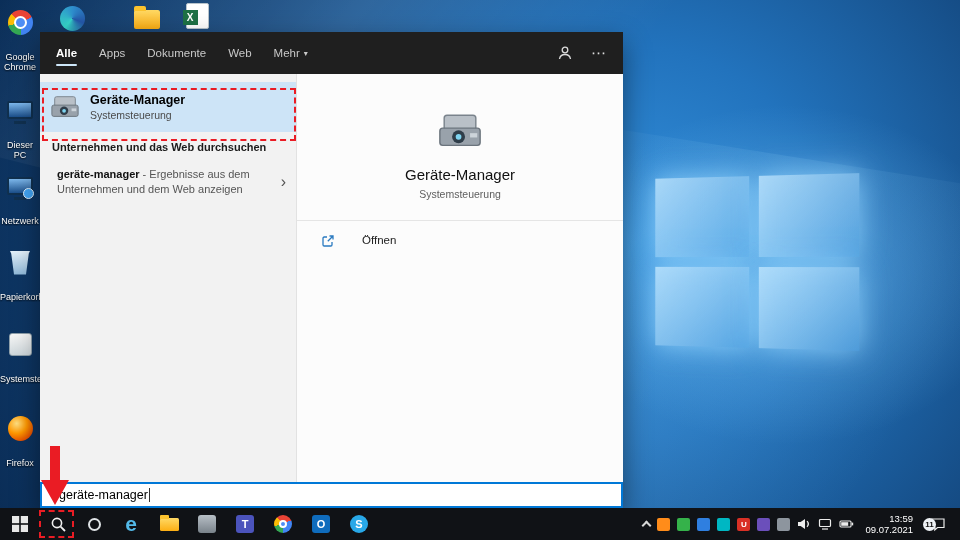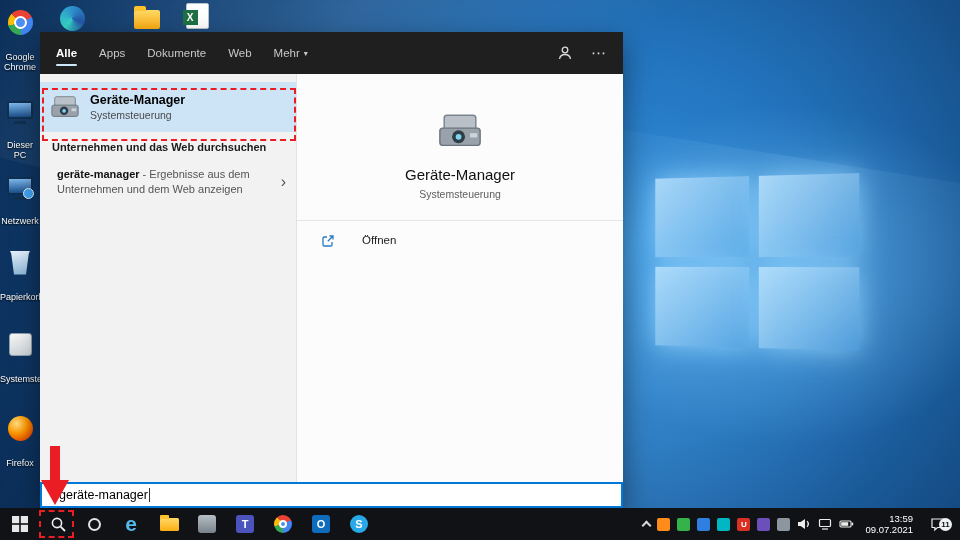--- a/index.html
+++ b/index.html
@@ -94,21 +94,21 @@
   .chrome-sm{width:18px;height:18px}
   .chrome-sm.chrome-ball::after{inset:5px;border-width:2px}
   .tray{margin-left:auto;display:flex;align-items:center;gap:7px;padding:0 8px}
   .chev-up{width:7px;height:7px;border-left:2px solid #d8d8d8;border-top:2px solid #d8d8d8;transform:rotate(45deg);margin-top:3px;cursor:pointer}
   .tray-ic{width:13px;height:13px;border-radius:2px;display:flex;align-items:center;justify-content:center;
       font-size:8px;font-weight:700;color:#fff;cursor:pointer}
   .sysico{display:flex;align-items:center;cursor:pointer}
   .clock{display:flex;flex-direction:column;align-items:flex-end;justify-content:center;color:#fff;
       font-size:9.5px;line-height:11px;padding:0 4px;cursor:pointer}
   .action-center{position:relative;width:28px;display:flex;align-items:center;justify-content:center;cursor:pointer}
-  .badge{position:absolute;top:1px;right:0;min-width:13px;height:13px;border-radius:7px;background:#eef2f6;color:#111;
+  .badge{position:absolute;top:1px;right:16px;min-width:13px;height:13px;border-radius:7px;background:#eef2f6;color:#111;
       font-size:8px;font-weight:700;display:flex;align-items:center;justify-content:center;padding:0 2px}
 
   
   .ann{position:absolute;pointer-events:none}
   .rect1{left:42px;top:88px;width:254px;height:53px;border:2px dashed var(--annotation-red,#ea1c24);z-index:8}
   .rect2{left:39px;top:510px;width:35px;height:28px;border:2px dashed var(--annotation-red,#ea1c24);z-index:8}
   .arrow{left:40px;top:446px;width:30px;height:60px;z-index:9}
 
   .dev-sm{width:30px;height:30px;flex:0 0 30px}
   .dev-lg{width:46px;height:46px}

